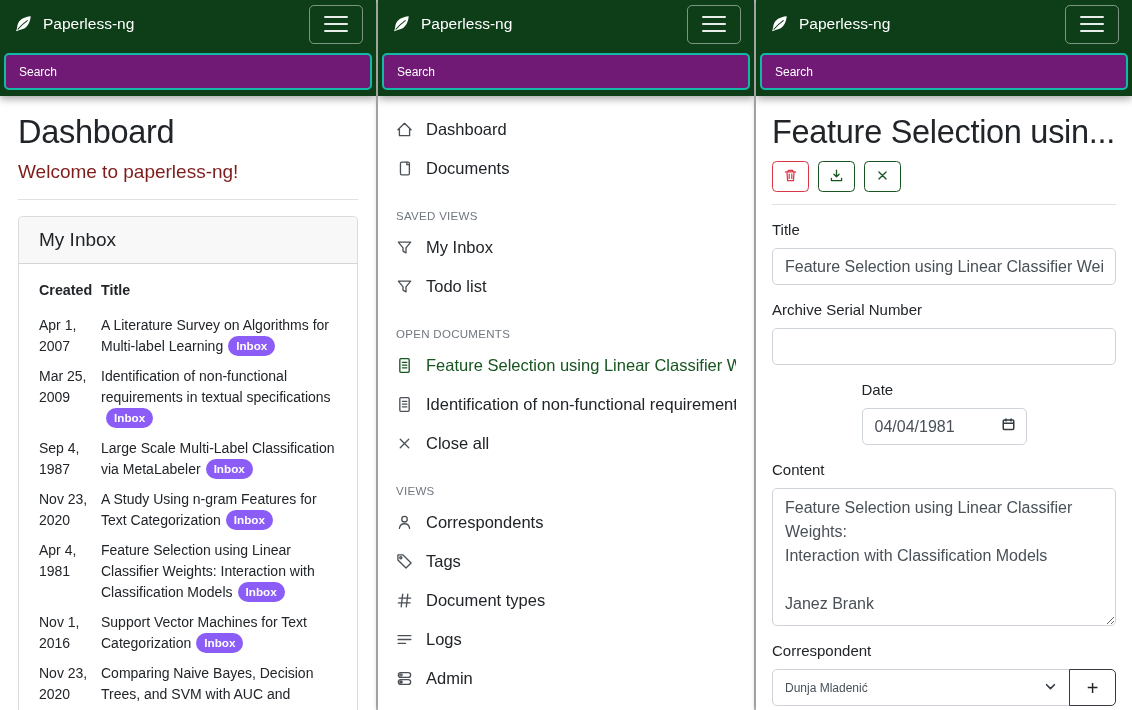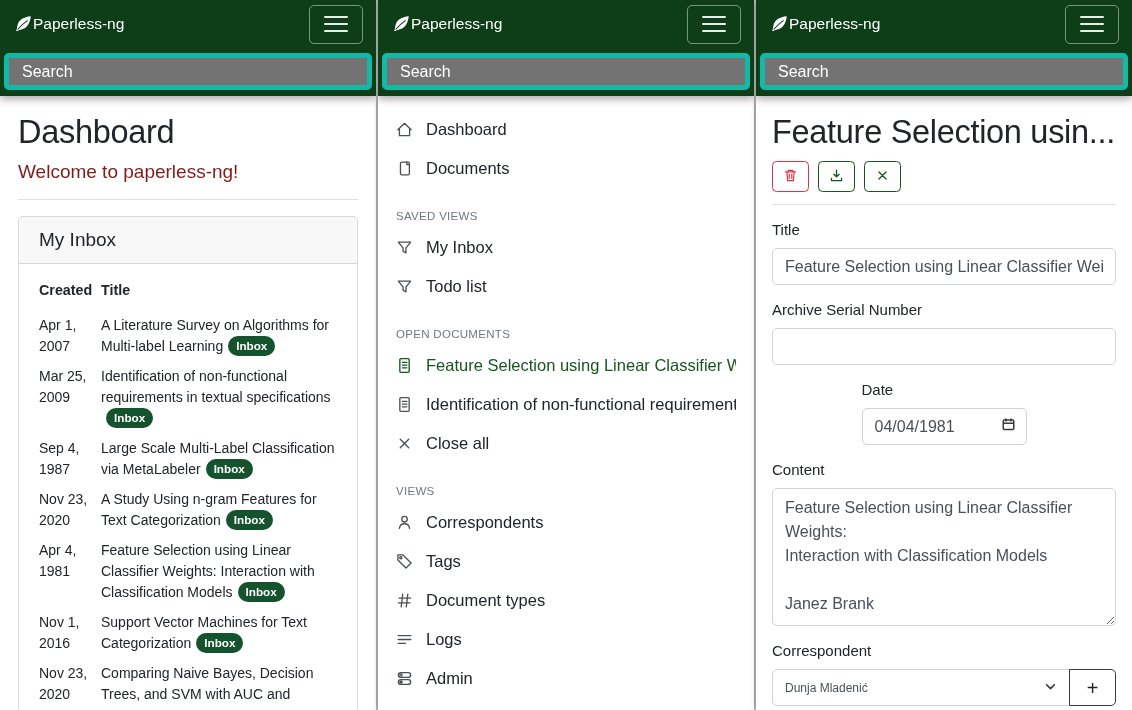--- a/index.html
+++ b/index.html
@@ -7,42 +7,42 @@
     width:1132px;height:710px;overflow:hidden;
     background:#c9cdca;display:flex;gap:2px;
     font-family:"Liberation Sans","DejaVu Sans",sans-serif;
     -webkit-font-smoothing:antialiased;
   }
   .panel{width:376px;min-width:376px;height:710px;background:#fff;overflow:hidden;position:relative;box-shadow:0 0 5px rgba(0,0,0,.3)}
 
   
   .navbar{position:relative;z-index:3;background:#0e3e18;box-shadow:0 3px 8px rgba(0,0,0,.35)}
   .nav-top{height:48px;display:flex;align-items:center;padding:0 13px}
-  .brand{display:flex;align-items:center;color:#fff;font-size:15.5px;text-decoration:none}
+  .brand{display:flex;align-items:center;gap:10px;color:#fff;font-size:15.5px;text-decoration:none}
   .logo svg{width:20px;height:20px;display:block}
   .hamburger{margin-left:auto;width:54px;height:39px;background:transparent;border:1px solid rgba(255,255,255,.45);border-radius:5px;cursor:pointer;display:flex;align-items:center;justify-content:center;padding:0}
   .hamburger-icon{display:flex;flex-direction:column;gap:4.5px}
   .hamburger-icon .bar{width:24px;height:2.4px;background:#e9ede9;border-radius:1px}
   .search-row{padding:5px 4px 6px}
-  .search{width:100%;box-sizing:border-box;height:37px;background:#737373;border:5px solid #14b8a6;border-radius:5px;color:#fff;font-size:16px;padding:0 13px;font-family:inherit;outline:none}
+  .search{width:100%;box-sizing:border-box;height:37px;background:#701a75;border:2px solid #14b8a6;border-radius:5px;color:#fff;font-size:12px;padding:0 13px;font-family:inherit;outline:none}
   .search::placeholder{color:#fff;opacity:1}
 
   
   .p1{padding:10px 18px 0}
   .page-title{font-size:32.5px;font-weight:500;color:#212529;margin:8px 0 10px;letter-spacing:-.3px;white-space:nowrap;overflow:hidden}
   .welcome{font-size:19px;color:#7f1d1d;margin:0 0 16px}
   .rule{border:0;border-top:1px solid rgba(0,0,0,.12);margin:0 0 16px}
   .card{border:1px solid rgba(0,0,0,.14);border-radius:5px;background:#fff}
   .card-header{background:#f8f8f8;border-bottom:1px solid rgba(0,0,0,.14);padding:12px 20px;font-size:19px;color:#212529;border-radius:5px 5px 0 0}
   .card-body{padding:18px 20px}
   table.inbox{width:100%;border-collapse:collapse;font-size:14px;color:#212529}
   table.inbox th{text-align:left;font-weight:700;padding:0 0 12px;font-size:14.3px}
   table.inbox td{vertical-align:top;padding:4.5px 0;line-height:1.5}
   td.created{width:62px;padding-right:12px}
-  .badge{display:inline-block;background:#14532d;color:#fff;font-size:11.7px;font-weight:700;padding:3px 8px 3.5px;border-radius:10px;margin-left:5px;vertical-align:1px;line-height:1.2}
+  .badge{display:inline-block;background:#8b5cf6;color:#fff;font-size:11.7px;font-weight:700;padding:3px 8px 3.5px;border-radius:10px;margin-left:5px;vertical-align:1px;line-height:1.2}
 
   
   .menu{padding:14px 0 0}
   .menu-item{display:flex;align-items:center;gap:13px;padding:10px 18px;font-size:16.5px;color:#212529;text-decoration:none;white-space:nowrap;overflow:hidden;cursor:pointer}
   .mi-icon{flex:0 0 17px;display:flex;color:#4a5056}
   .mi-icon svg{width:17px;height:17px}
   .mi-label{overflow:hidden}
   .menu-item.active,.menu-item.active .mi-icon{color:#17541f}
   .section-header{margin:22px 18px 6px;font-size:11.5px;color:#6f7780;letter-spacing:.3px}
 

